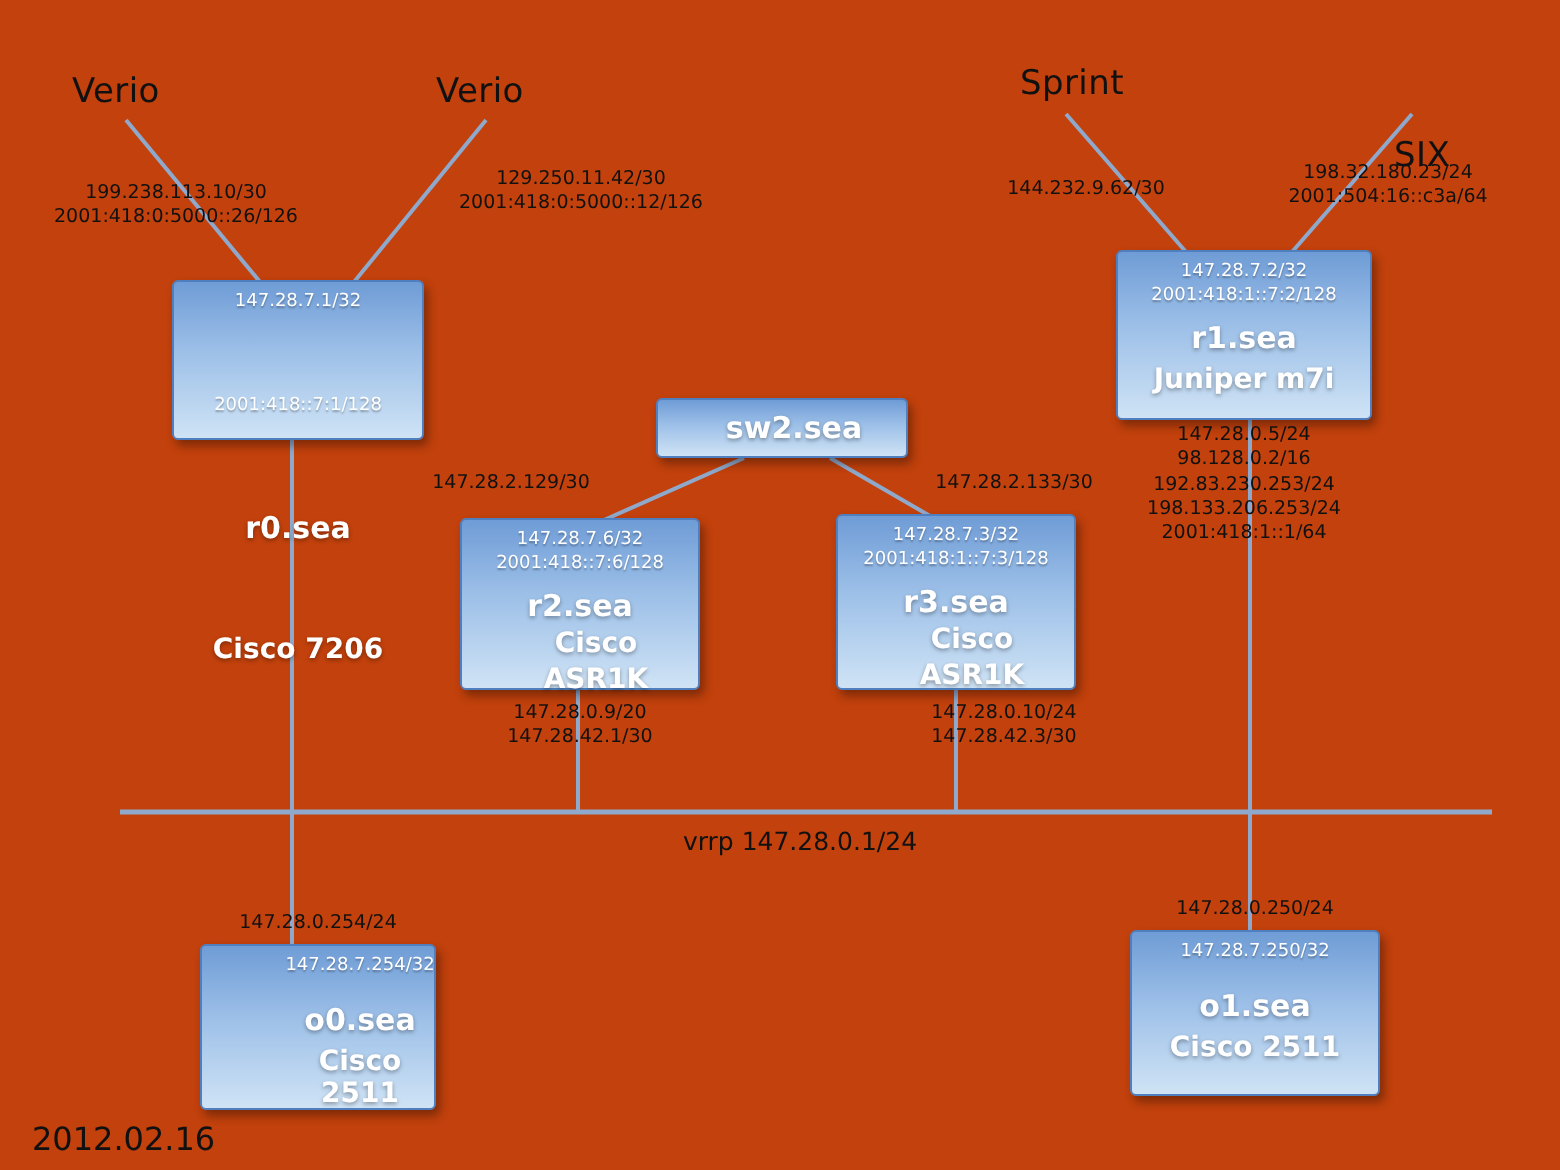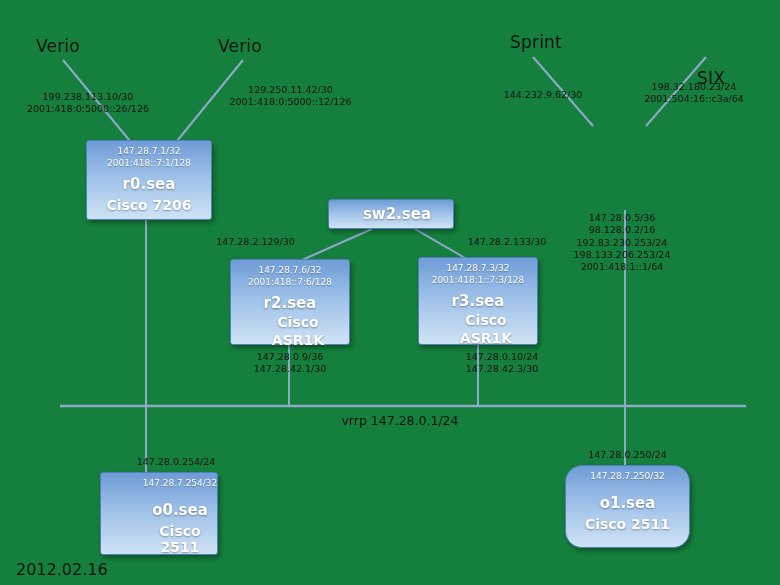--- a/index.html
+++ b/index.html
@@ -1,18 +1,18 @@
 <!DOCTYPE html>
 <html style="--node-border: #4f7fbe; --node-top: #6f9cd6; --node-bottom: #cfe3f5; --line: #8fa9cc;"><head>
 <meta charset="utf-8">
 <style>
   * { margin:0; padding:0; box-sizing:border-box; }
   html,body { background:#ffffff; }
   body { font-family:"DejaVu Sans", sans-serif; }
-  .canvas { position:relative; width:780px; height:585px; background:#15803d; overflow:hidden; }
+  .canvas { position:relative; width:780px; height:585px; background:#c2410c; overflow:hidden; }
 
   .wires { position:absolute; left:0; top:0; }
   .wire { stroke: var(--line, #8fa9cc); stroke-width:2; fill:none; }
   .wire.bus { stroke-width:2.5; }
 
   .isp { position:absolute; font-size:17px; color:#111; letter-spacing:0.2px; }
 
   .iplabel { position:absolute; font-size:9.5px; color:#111; text-align:center; line-height:1.3; }
 
   .node {
@@ -70,27 +70,33 @@
     <div>2001:418:0:5000::12/126</div>
   </div>
   <div class="iplabel" style="left:478px; top:89px; width:130px;">
     <div>144.232.9.62/30</div>
   </div>
   <div class="iplabel" style="left:618px; top:81px; width:152px;">
     <div>198.32.180.23/24</div>
     <div>2001:504:16::c3a/64</div>
   </div>
 
-  <div class="node" style="left:86px; top:140px; width:126px; height:80px;">
+  <div class="node" style="left:86px; top:140px; width:126px; height:80px;gap:40px;">
     <div class="lo">147.28.7.1/32</div>
     <div class="lo">2001:418::7:1/128</div>
     <div class="nm">r0.sea</div>
     <div class="mo">Cisco 7206</div>
   </div>
 
+  <div class="node" style="left:558px; top:125px; width:128px; height:85px;">
+    <div class="lo">147.28.7.2/32</div>
+    <div class="lo">2001:418:1::7:2/128</div>
+    <div class="nm">r1.sea</div>
+    <div class="mo">Juniper m7i</div>
+  </div>
 
   <div class="node switch" style="left:328px; top:199px; width:126px; height:30px;">
     <div class="nm">sw2.sea</div>
   </div>
 
   <div class="node stacked" style="left:230px; top:259px; width:120px; height:86px;">
     <div class="lo">147.28.7.6/32</div>
     <div class="lo">2001:418::7:6/128</div>
     <div class="nm">r2.sea</div>
     <div class="mo">Cisco</div>
@@ -104,47 +110,47 @@
     <div class="mo">Cisco</div>
     <div class="mo">ASR1K</div>
   </div>
 
   <div class="node gap" style="left:100px; top:472px; width:118px; height:83px;padding-left:42px;">
     <div class="lo">147.28.7.254/32</div>
     <div class="nm">o0.sea</div>
     <div class="mo">Cisco 2511</div>
   </div>
 
-  <div class="node gap" style="left:565px; top:465px; width:125px; height:83px;border-radius:17px;">
+  <div class="node gap" style="left:565px; top:465px; width:125px; height:83px;">
     <div class="lo">147.28.7.250/32</div>
     <div class="nm">o1.sea</div>
     <div class="mo">Cisco 2511</div>
   </div>
 
 
   <div class="iplabel" style="left:558px; top:212px; width:128px;">
-    <div>147.28.0.5/36</div>
+    <div>147.28.0.5/24</div>
     <div>98.128.0.2/16</div>
     <div>192.83.230.253/24</div>
     <div>198.133.206.253/24</div>
     <div>2001:418:1::1/64</div>
   </div>
 
   <div class="iplabel" style="left:203px; top:236px; width:105px;">147.28.2.129/30</div>
   <div class="iplabel" style="left:452px; top:236px; width:110px;">147.28.2.133/30</div>
 
   <div class="iplabel" style="left:230px; top:351px; width:120px;">
-    <div>147.28.0.9/36</div>
+    <div>147.28.0.9/20</div>
     <div>147.28.42.1/30</div>
   </div>
 
   <div class="iplabel" style="left:442px; top:351px; width:120px;">
     <div>147.28.0.10/24</div>
     <div>147.28.42.3/30</div>
   </div>
 
-  <div class="iplabel" style="left:117px; top:456px; width:118px;">147.28.0.254/24</div>
+  <div class="iplabel" style="left:100px; top:456px; width:118px;">147.28.0.254/24</div>
   <div class="iplabel" style="left:565px; top:449px; width:125px;text-align:center;">147.28.0.250/24</div>
 
   <div class="vrrp" style="left:300px; top:413px; width:200px;">vrrp 147.28.0.1/24</div>
   <div class="date" style="left:16px; top:560px;">2012.02.16</div>
 
 </div>
 
 </body></html>

